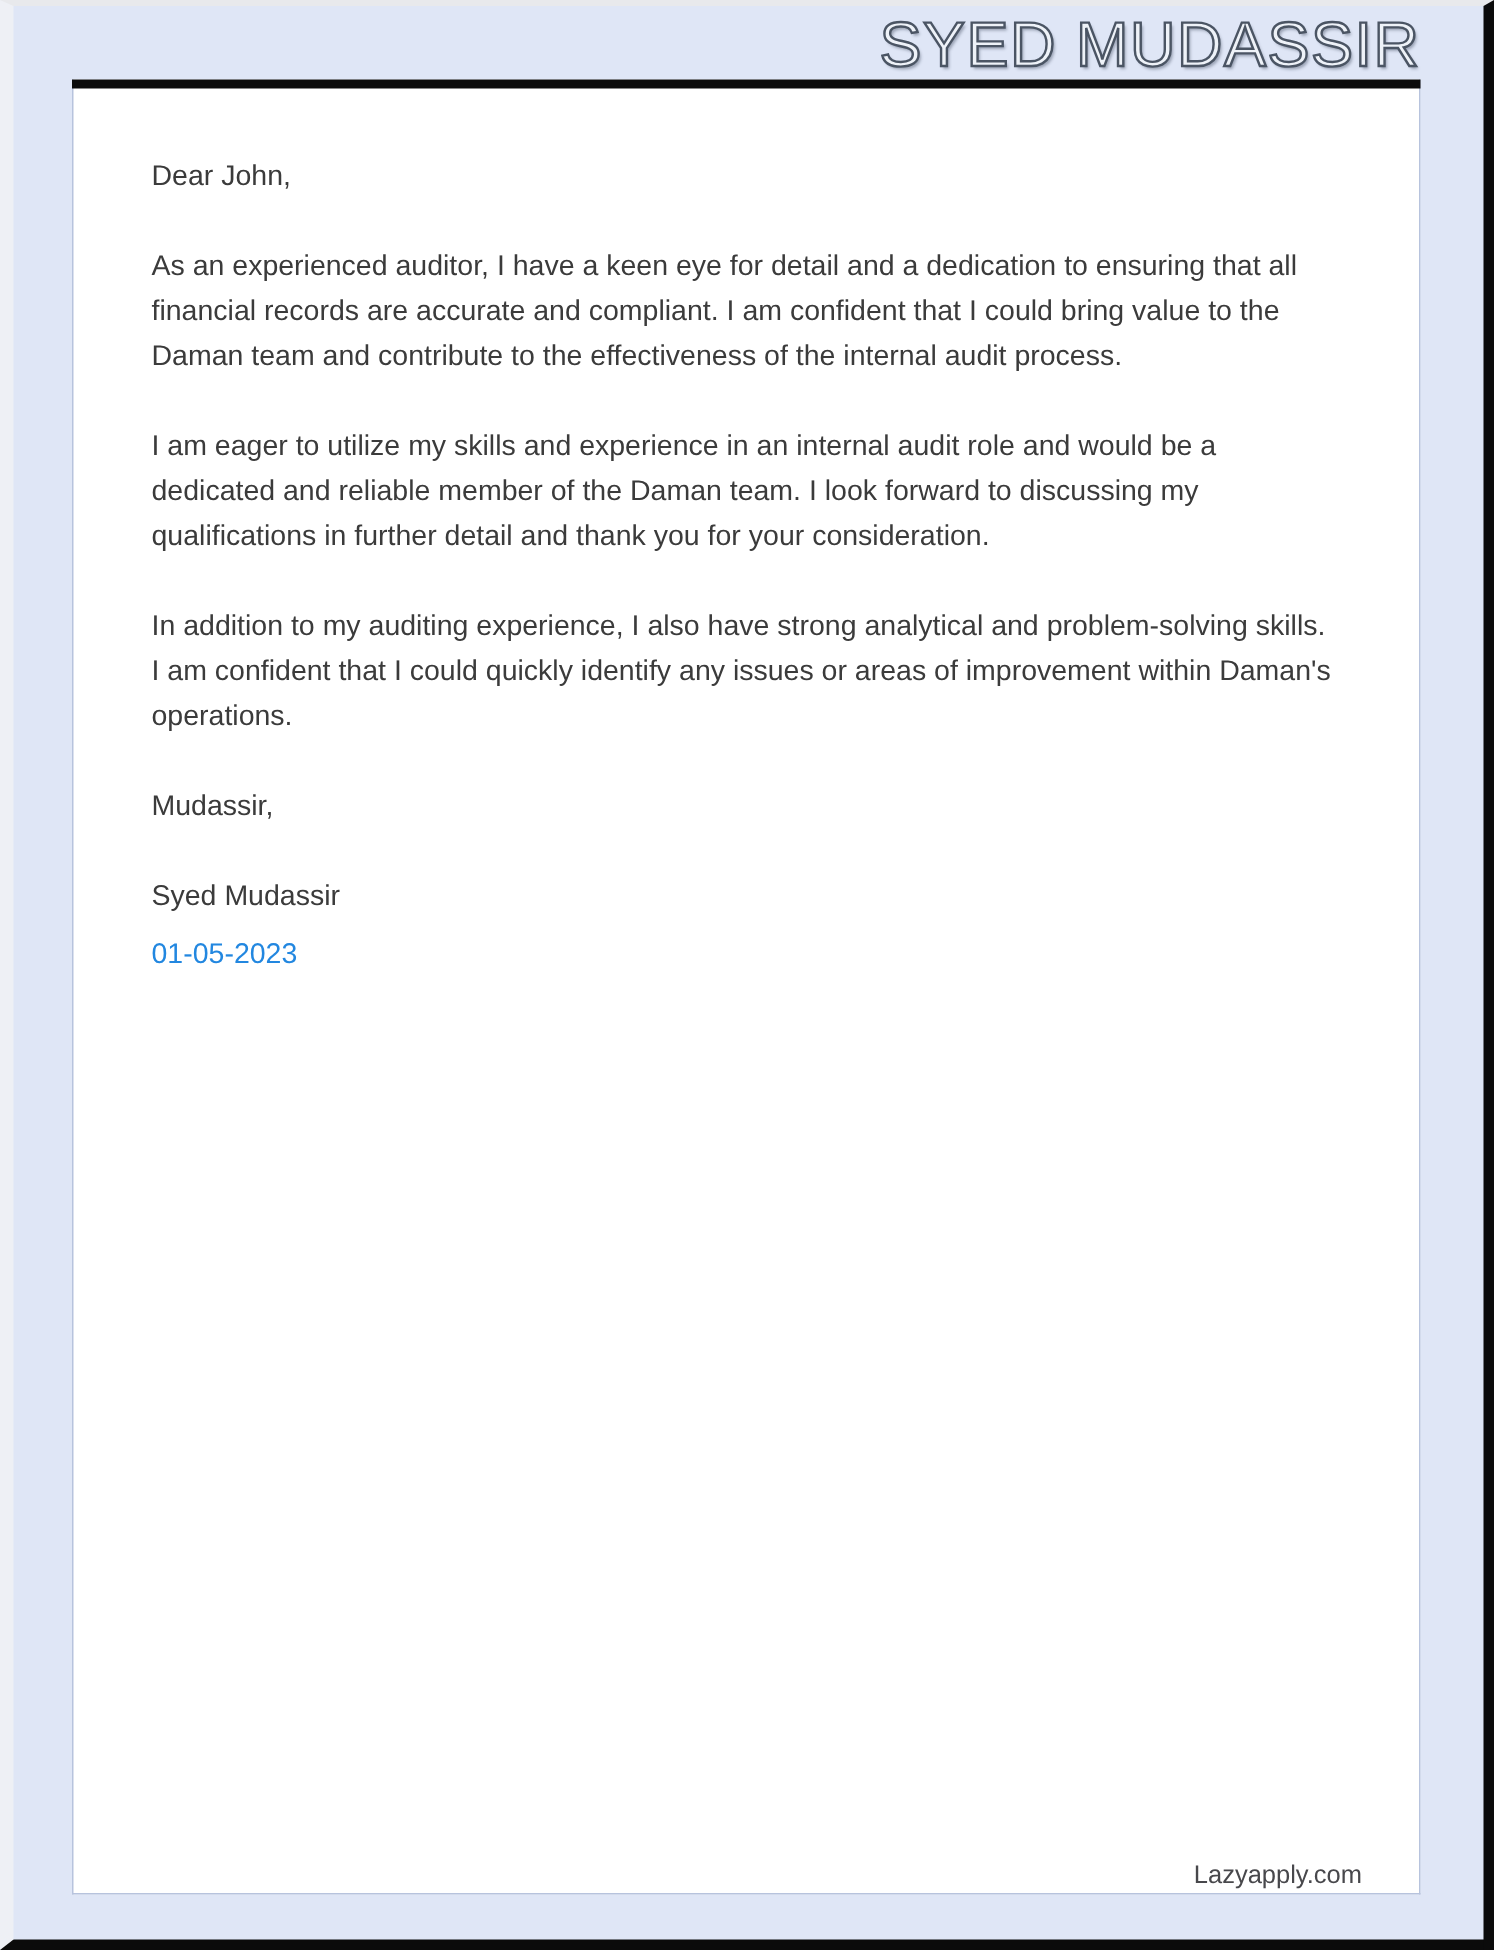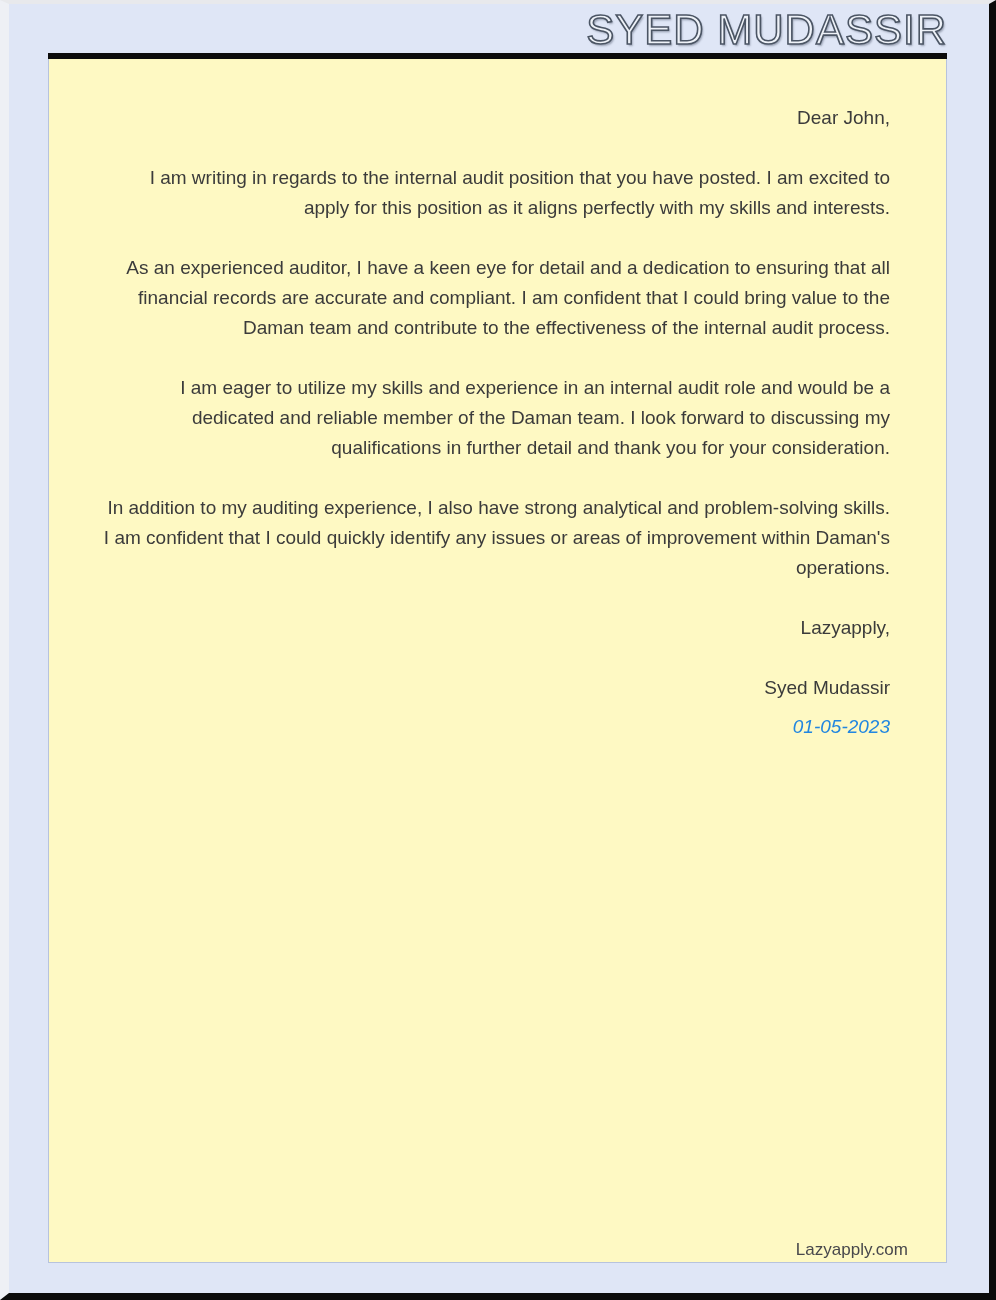--- a/index.html
+++ b/index.html
@@ -27,42 +27,40 @@
     letter-spacing: 1px;
     color: #eef2f8;
     -webkit-text-stroke: 1.6px #4b5564;
     text-shadow: 1.5px 2px 2px rgba(45, 55, 75, 0.38);
     white-space: nowrap;
   }
   .page {
     position: absolute;
     left: 39px; top: 49px;
     width: 899px; height: 1210px;
-    background: #fef9c3;
+    background: #ffffff;
     border: 1px solid #b7c3dd;
     border-top: none;
-    text-align: right;
   }
   .top-rule {
     height: 6px;
     background: #0c0c0c;
     margin: 0 -1px;
   }
   .content {
     padding: 44px 56px 0 52px;
     color: #3b3b3b;
     font-size: 19px;
     line-height: 30px;
   }
   .content p { margin: 0 0 30px 0; }
   p.signature { margin-bottom: 9px; }
   p.date {
     color: #2287e0;
     margin-bottom: 0;
-    font-style: italic;
   }
   .footer {
     position: absolute;
     right: 38px; bottom: 2px;
     font-size: 17px;
     color: #48484c;
   }
 </style>
 </head>
 <body>
@@ -71,29 +69,28 @@
 
   <div class="header-name">SYED MUDASSIR</div>
 
   <div class="page">
 
     <div class="top-rule"></div>
 
     <div class="content">
       <p>Dear John,</p>
 
-      <p>I am writing in regards to the internal audit position that you have posted. I am excited to apply for this position as it aligns perfectly with my skills and interests.</p>
 
       <p>As an experienced auditor, I have a keen eye for detail and a dedication to ensuring that all financial records are accurate and compliant. I am confident that I could bring value to the Daman team and contribute to the effectiveness of the internal audit process.</p>
 
       <p>I am eager to utilize my skills and experience in an internal audit role and would be a dedicated and reliable member of the Daman team. I look forward to discussing my qualifications in further detail and thank you for your consideration.</p>
 
       <p>In addition to my auditing experience, I also have strong analytical and problem-solving skills. I am confident that I could quickly identify any issues or areas of improvement within Daman's operations.</p>
 
-      <p>Lazyapply,</p>
+      <p>Mudassir,</p>
 
       <p class="signature">Syed Mudassir</p>
 
       <p class="date">01-05-2023</p>
     </div>
 
     <div class="footer">Lazyapply.com</div>
   </div>
 
 </div>

